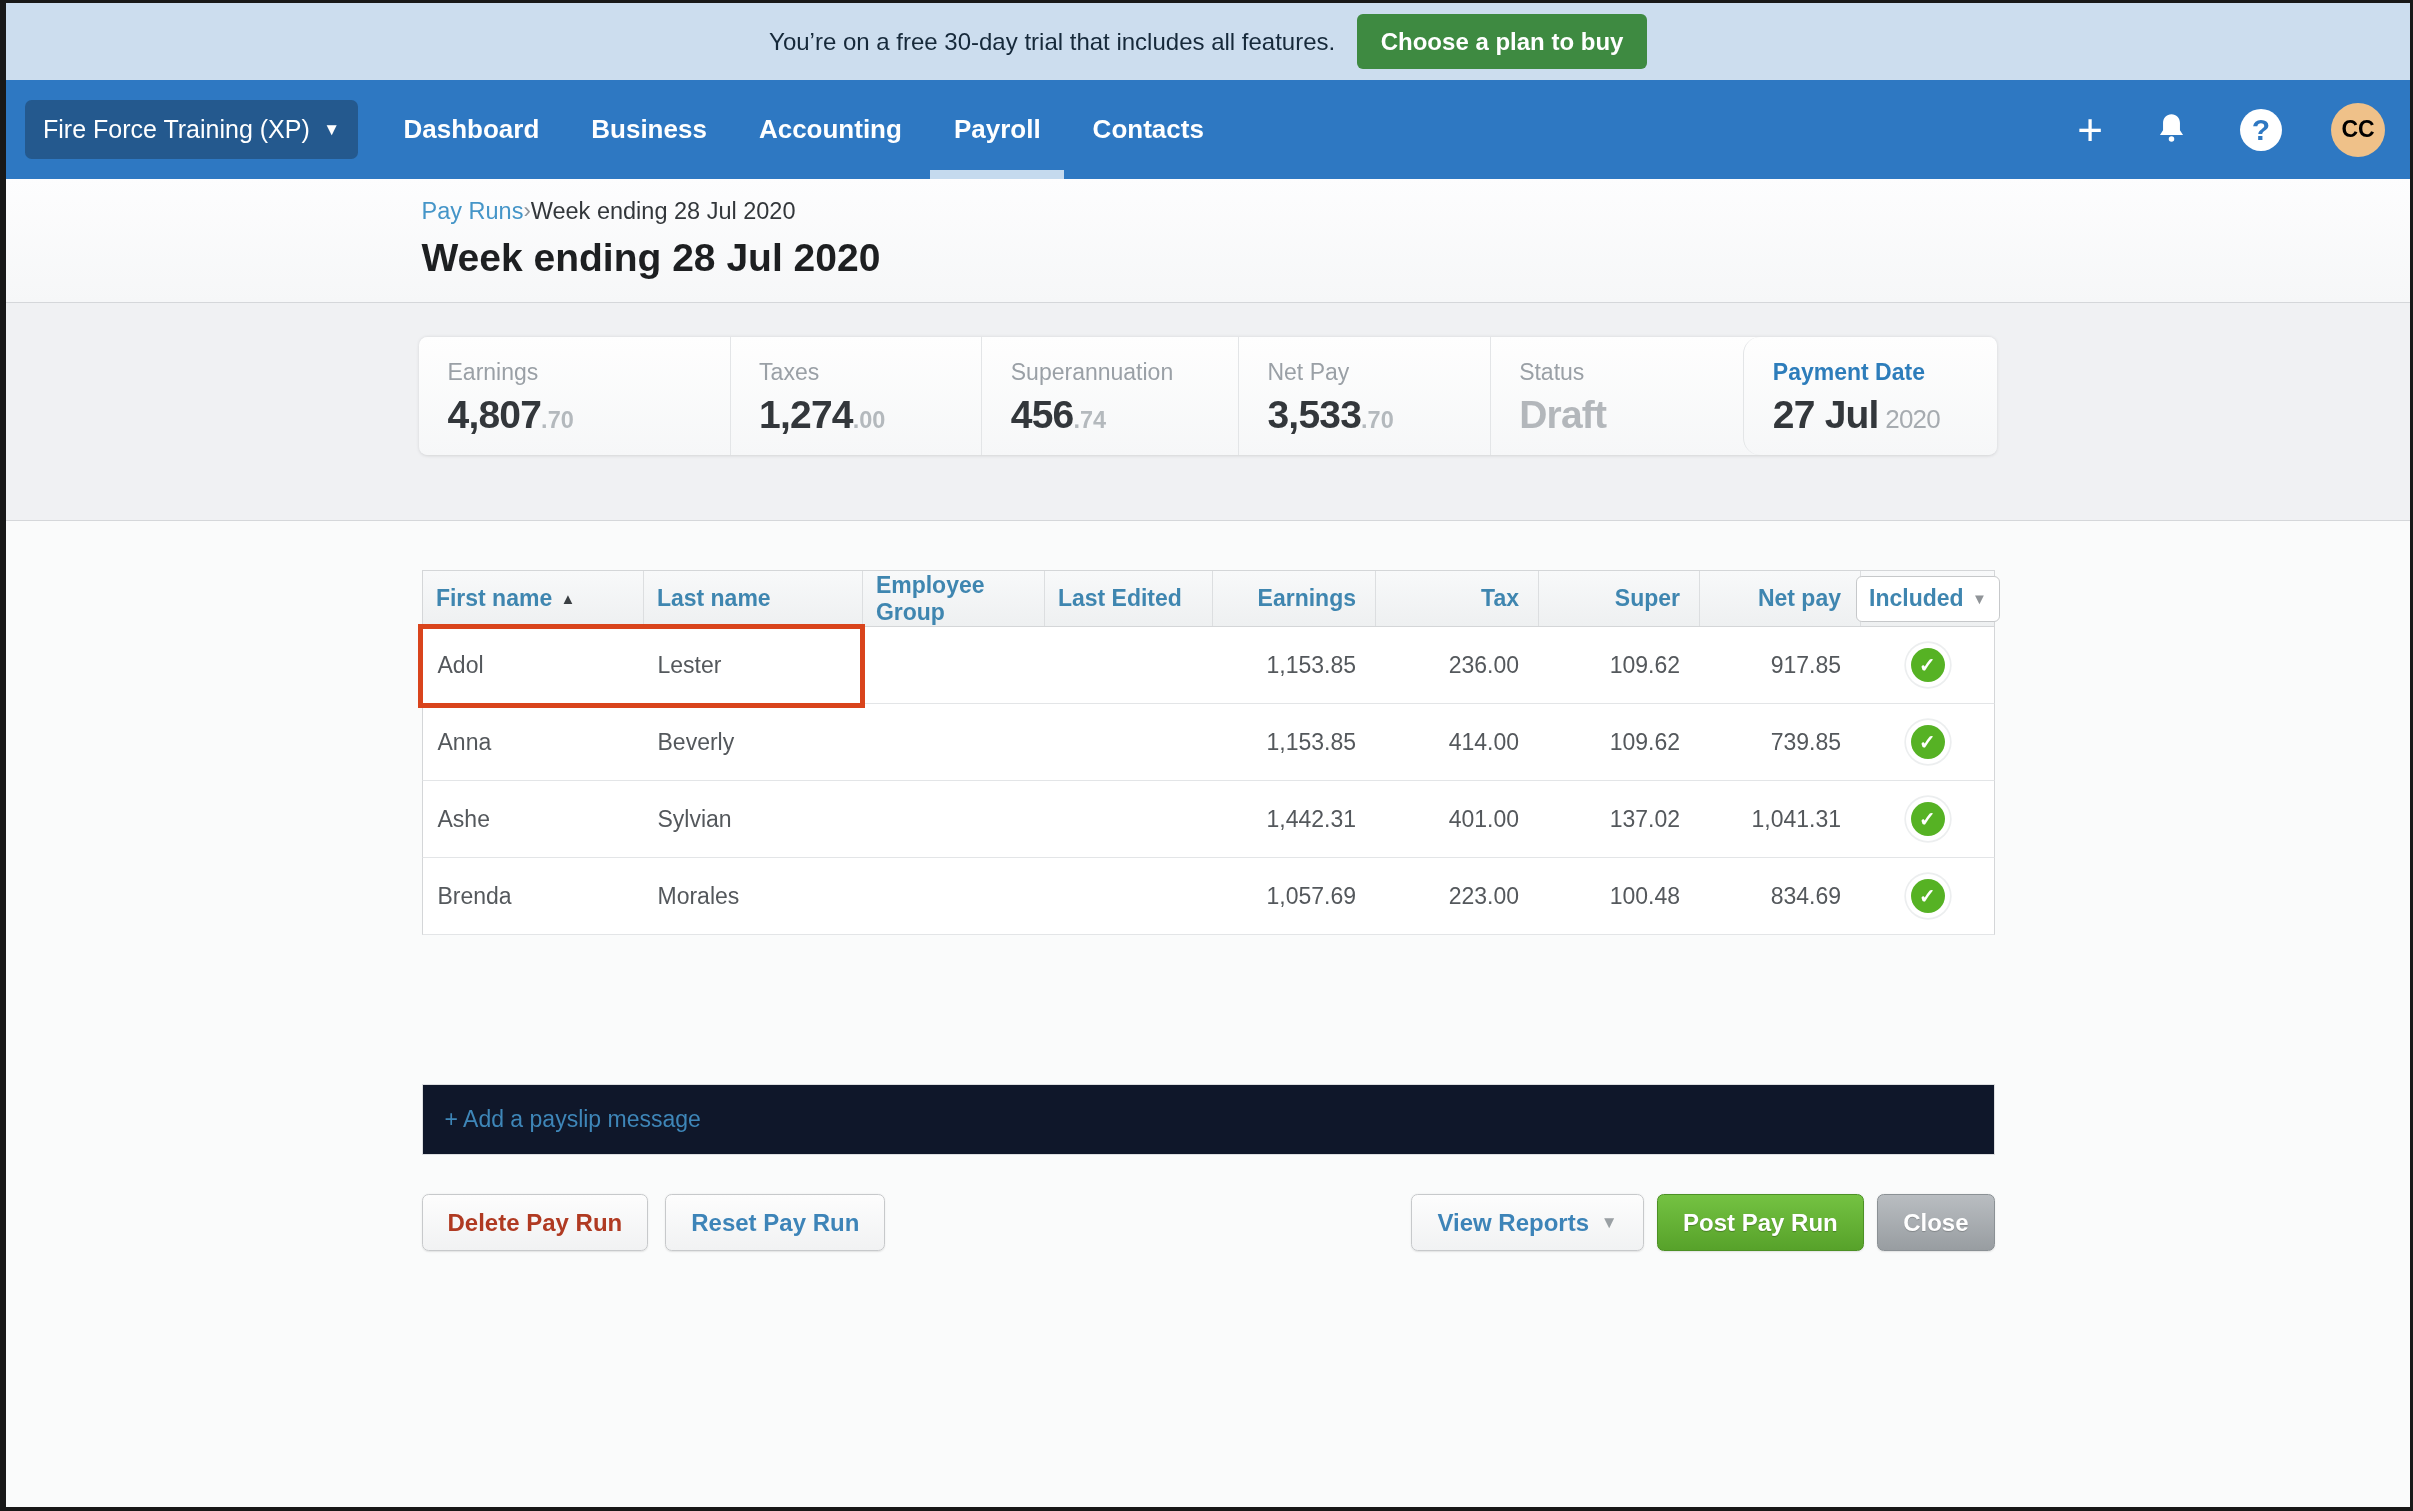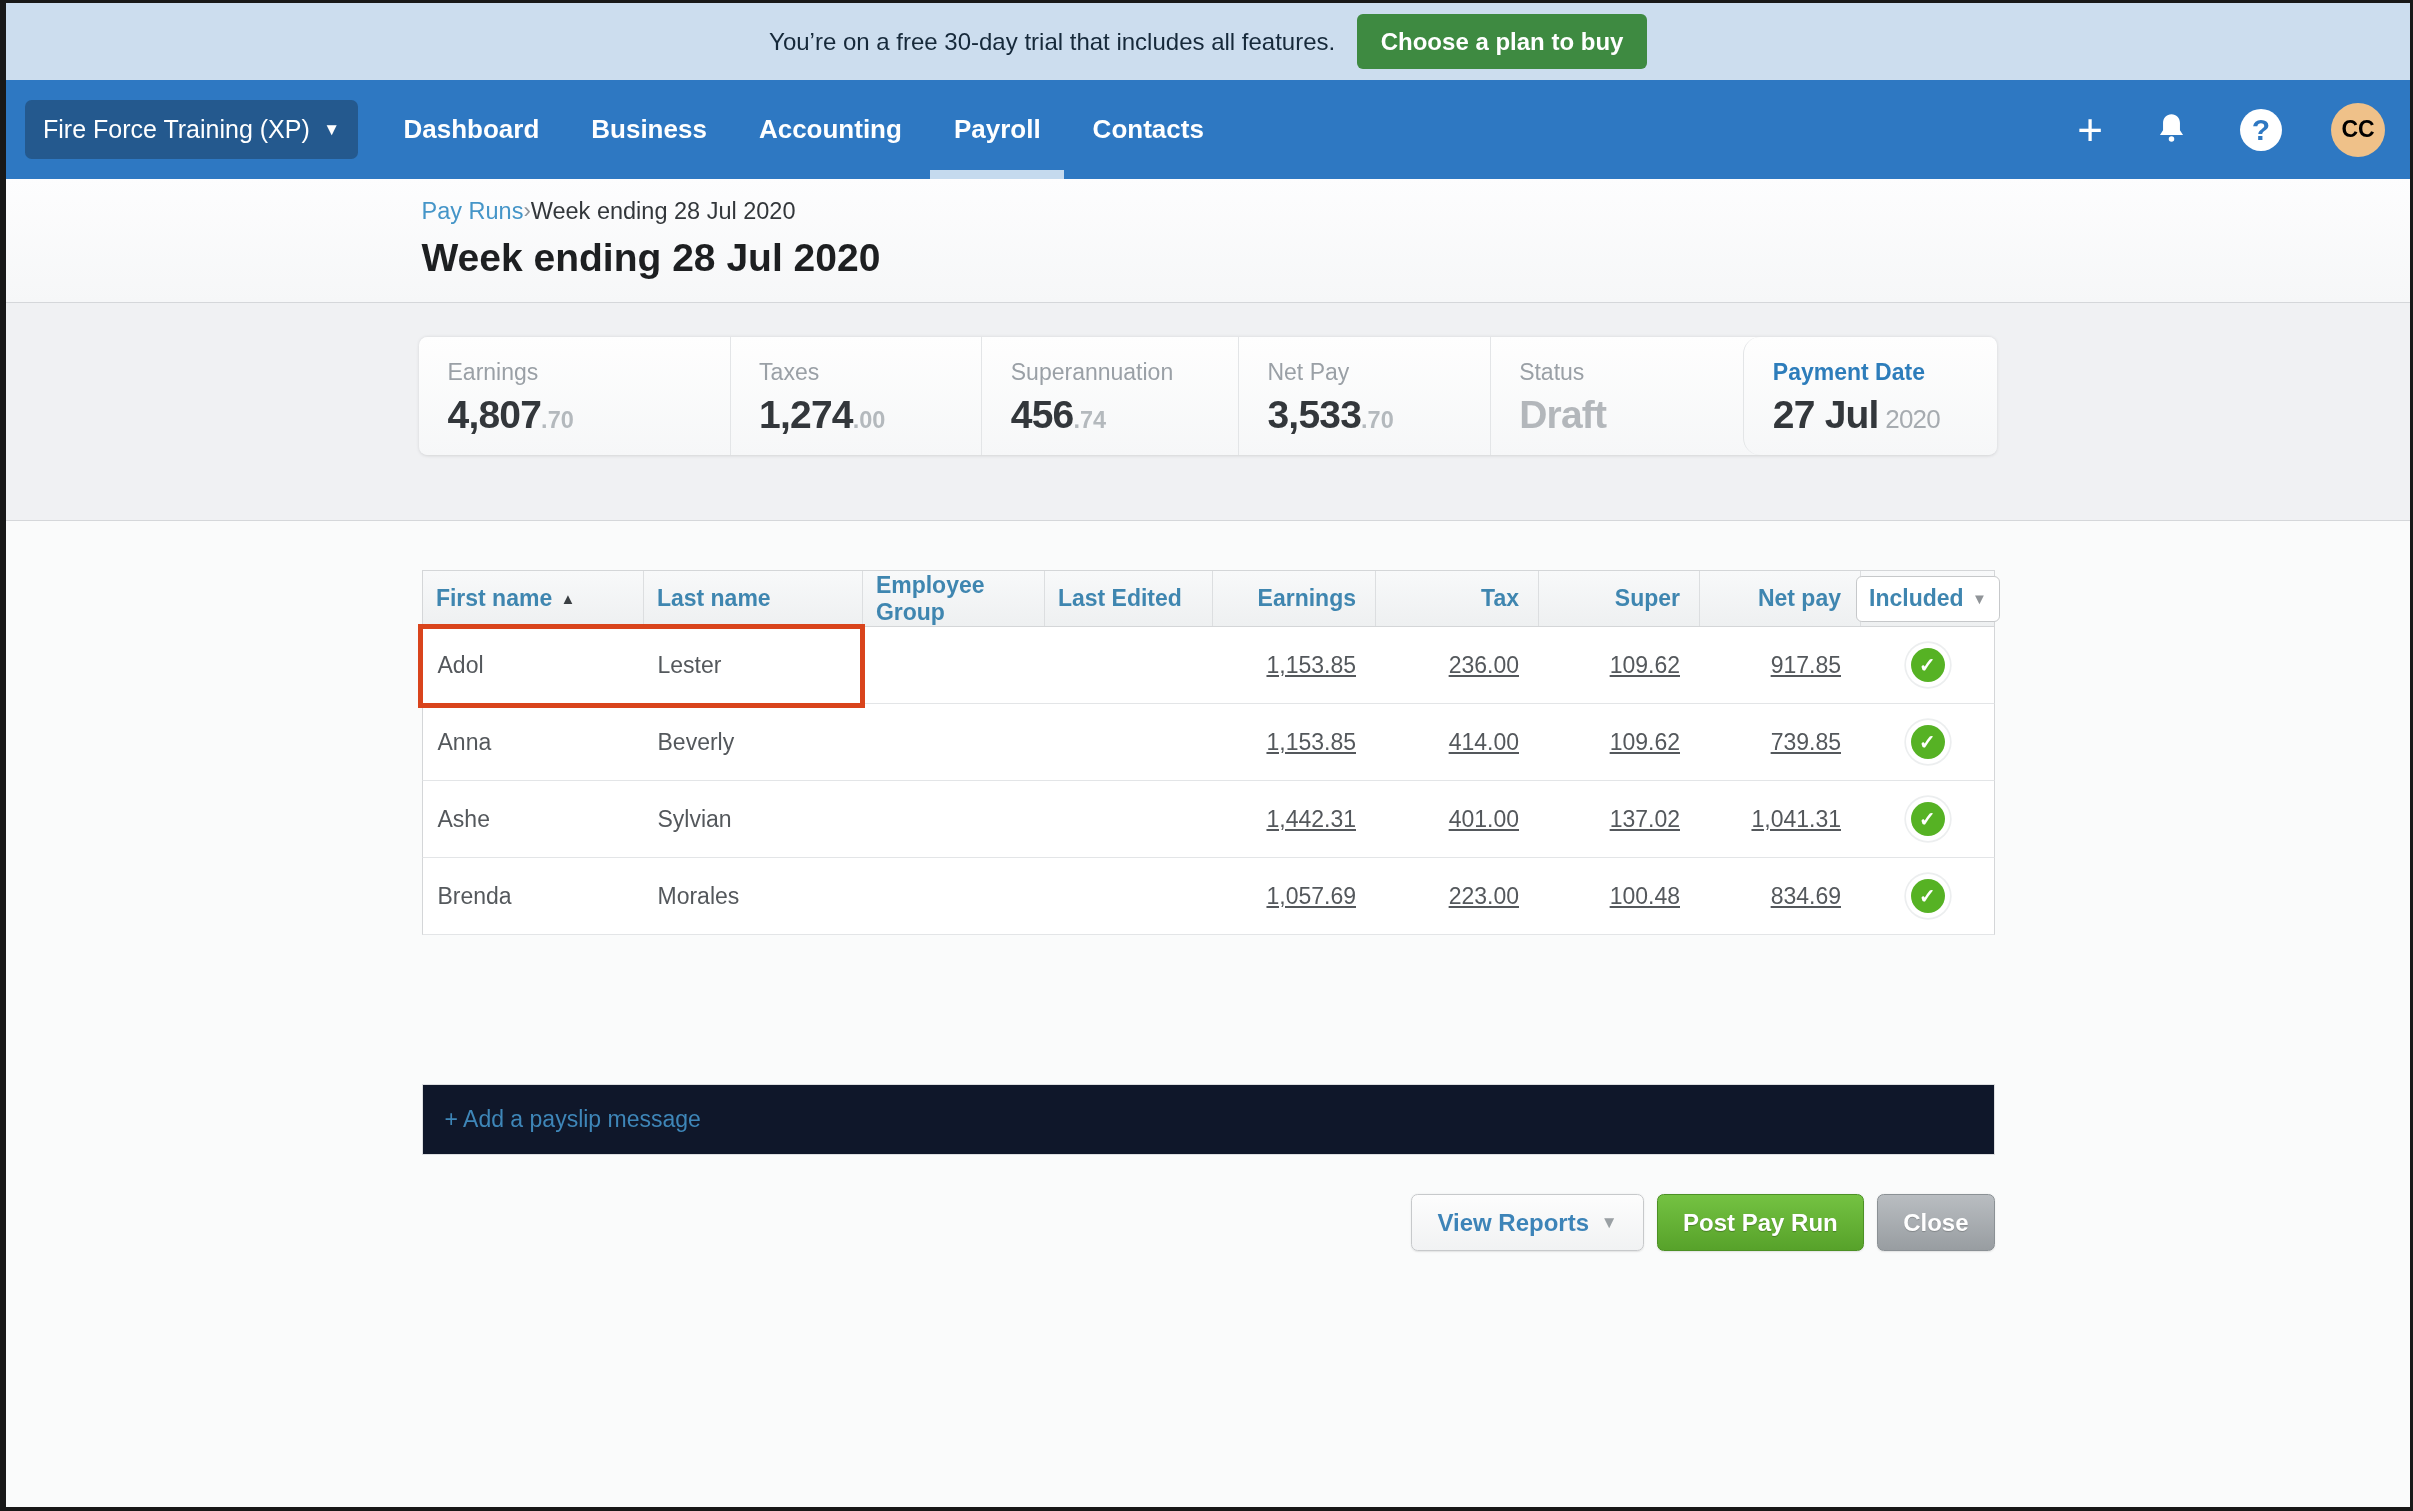--- a/index.html
+++ b/index.html
@@ -126,21 +126,21 @@
   }
   .included-btn .caret { color: #909498; font-size: 15px; }
 
   .t-row {
     background: #fff; height: 77px; align-items: center;
     border-left: 1.7px solid #d4d6d8; border-right: 1.7px solid #d4d6d8;
     border-bottom: 0.8px solid #e3e5e7;
   }
   .t-row:last-child { border-bottom: 1.7px solid #d4d6d8; box-shadow: 0 1.7px 2.5px rgba(0,0,0,0.06); }
   .td { font-size: 23px; color: #54585c; padding-left: 15px; }
-  .td.num { text-align: right; padding-left: 0; padding-right: 18.5px; text-decoration: underline; }
+  .td.num { text-align: right; padding-left: 0; padding-right: 18.5px; }
   .td.center { display: flex; justify-content: center; padding: 0; }
   .check {
     width: 34px; height: 34px; border-radius: 50%; background: #56b224;
     color: #fff; font-size: 20px; font-weight: bold;
     display: flex; align-items: center; justify-content: center;
     box-shadow: 0 0 0 5px #fff, 0 0 0 6.7px #eceeef;
   }
   .highlight-box {
     position: absolute; left: -3.4px; top: 54px; width: 447px; height: 84px;
     border: 5px solid #d9441c; pointer-events: none;
@@ -355,20 +355,24 @@
       </div>
 
       <div class="highlight-box"></div>
     </div>
 
     <div class="payslip-box">
       <span class="payslip-link">+ Add a payslip message</span>
     </div>
 
     <div class="actions">
+      <div class="left-group">
+        <button class="btn danger">Delete Pay Run</button>
+        <button class="btn link">Reset Pay Run</button>
+      </div>
       <div class="right-group">
         <button class="btn link">
           <span>View Reports</span>
           <span class="caret">▼</span>
         </button>
         <button class="btn primary">Post Pay Run</button>
         <button class="btn gray">Close</button>
       </div>
     </div>
   </div>

